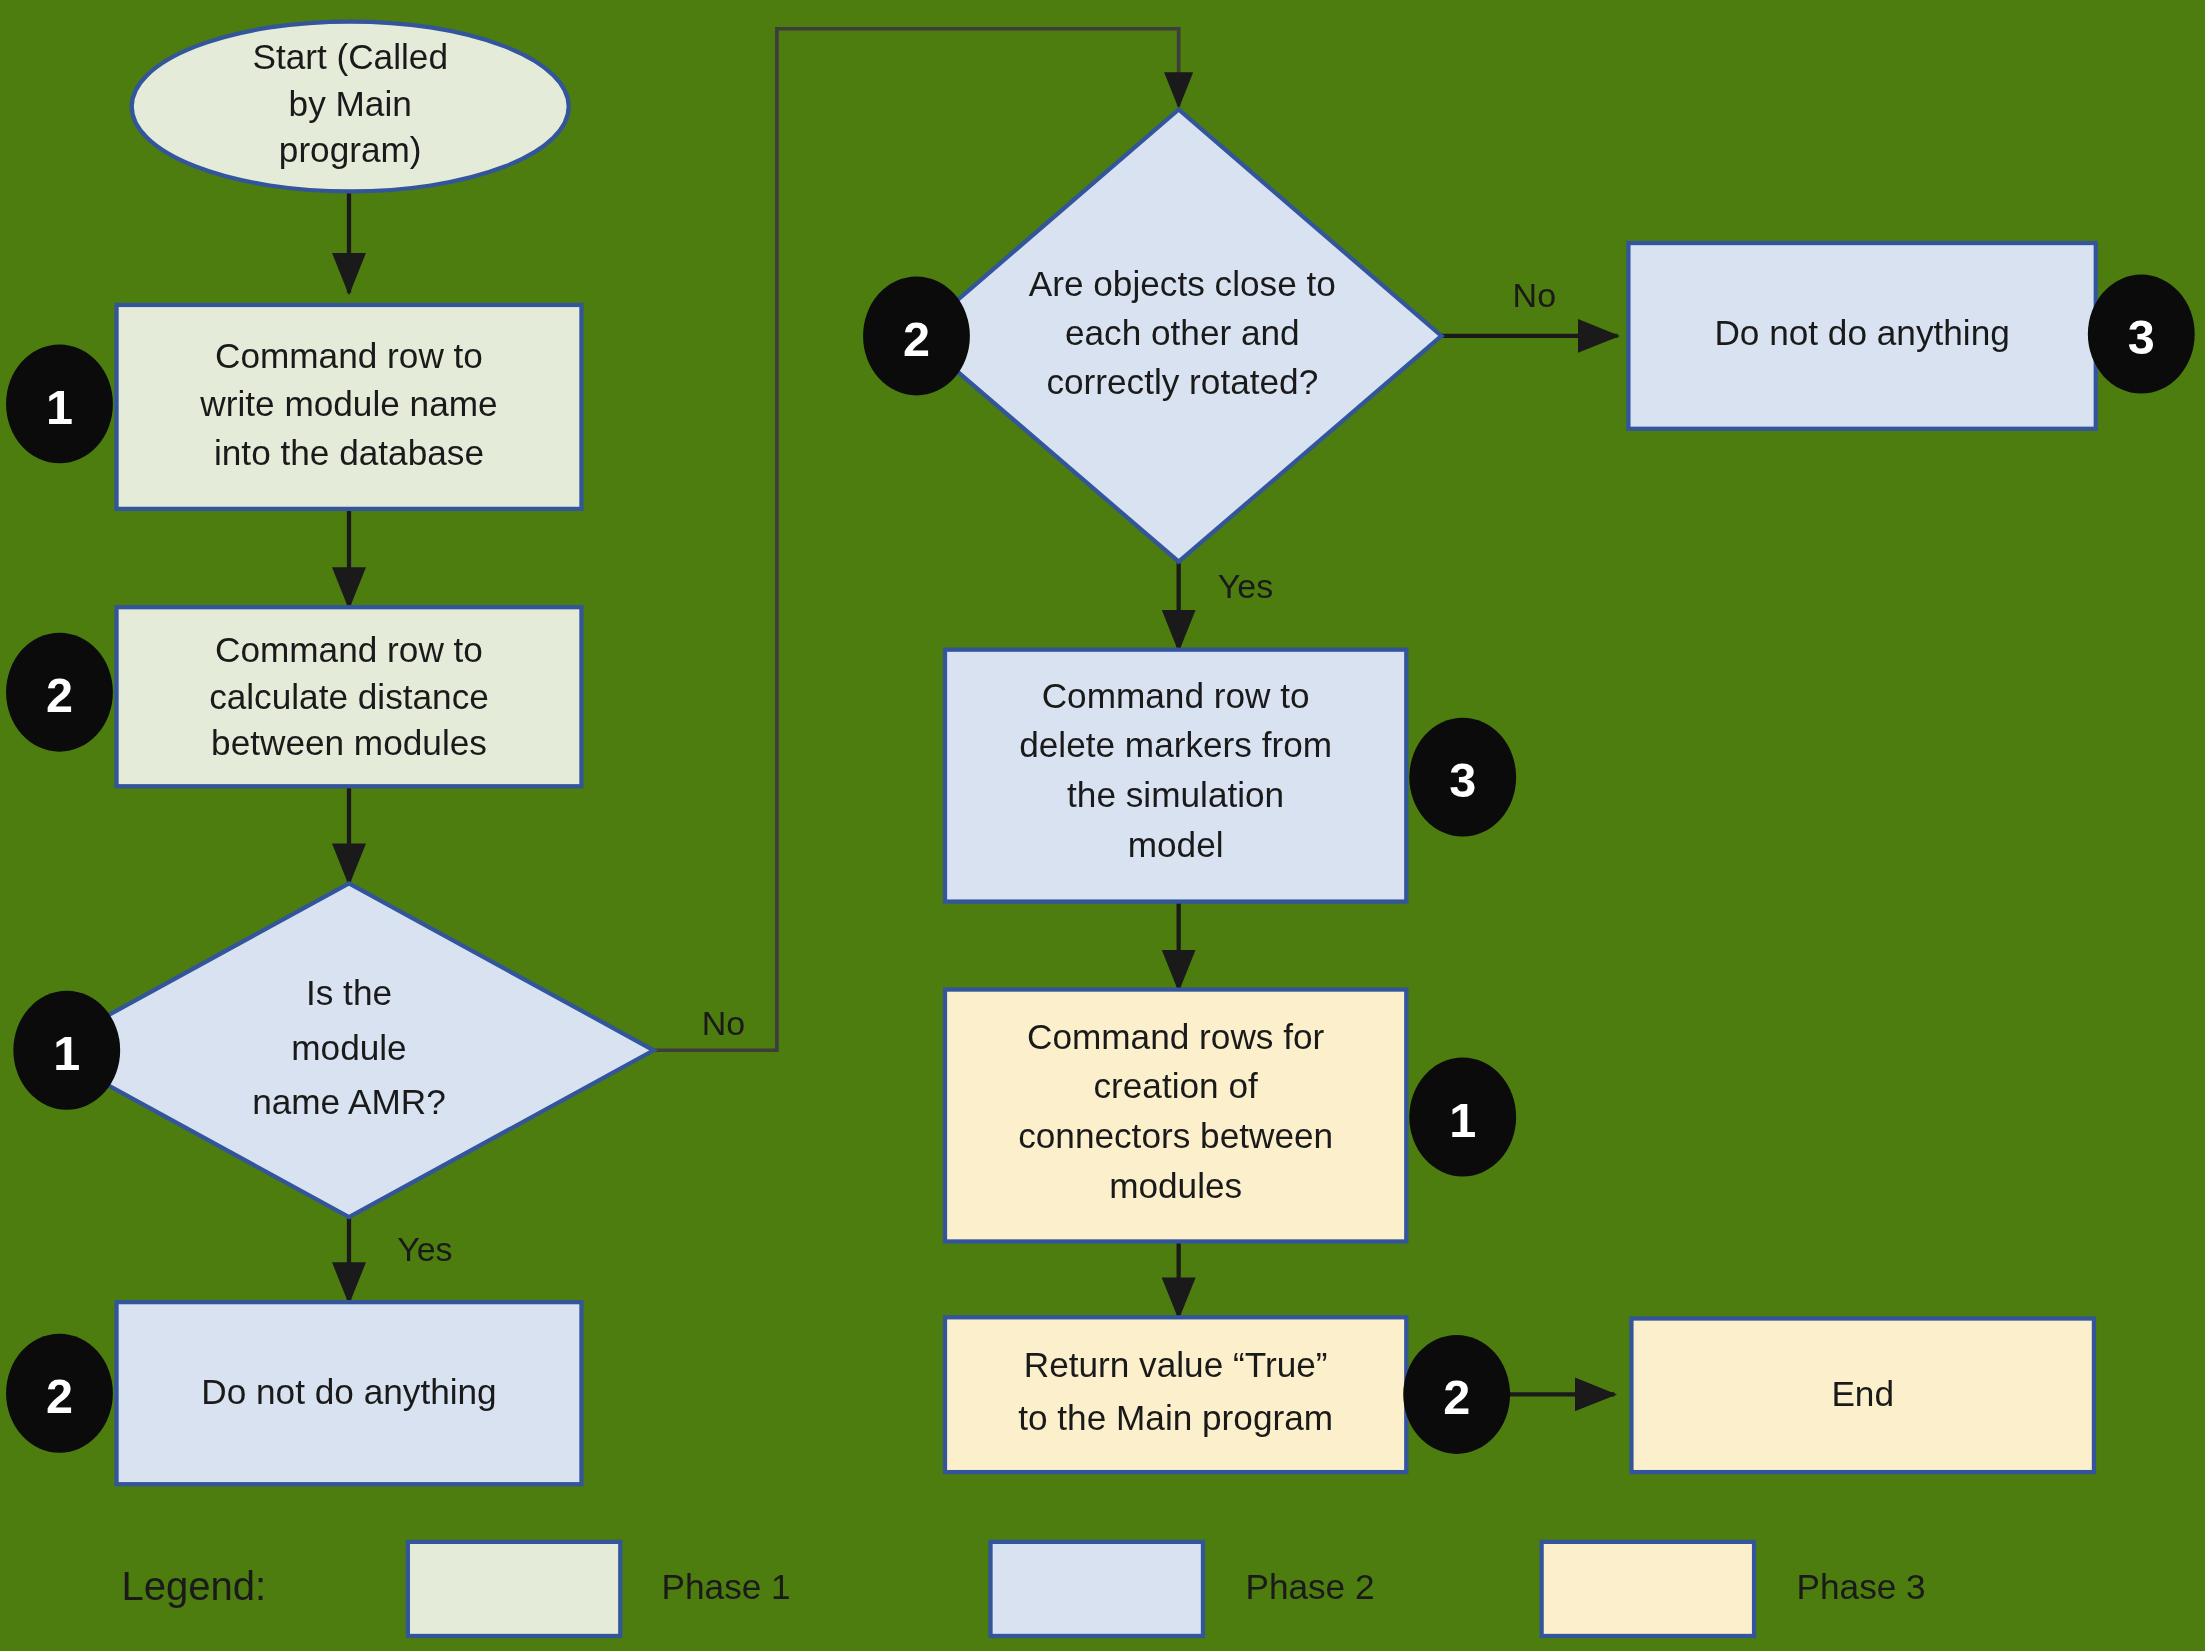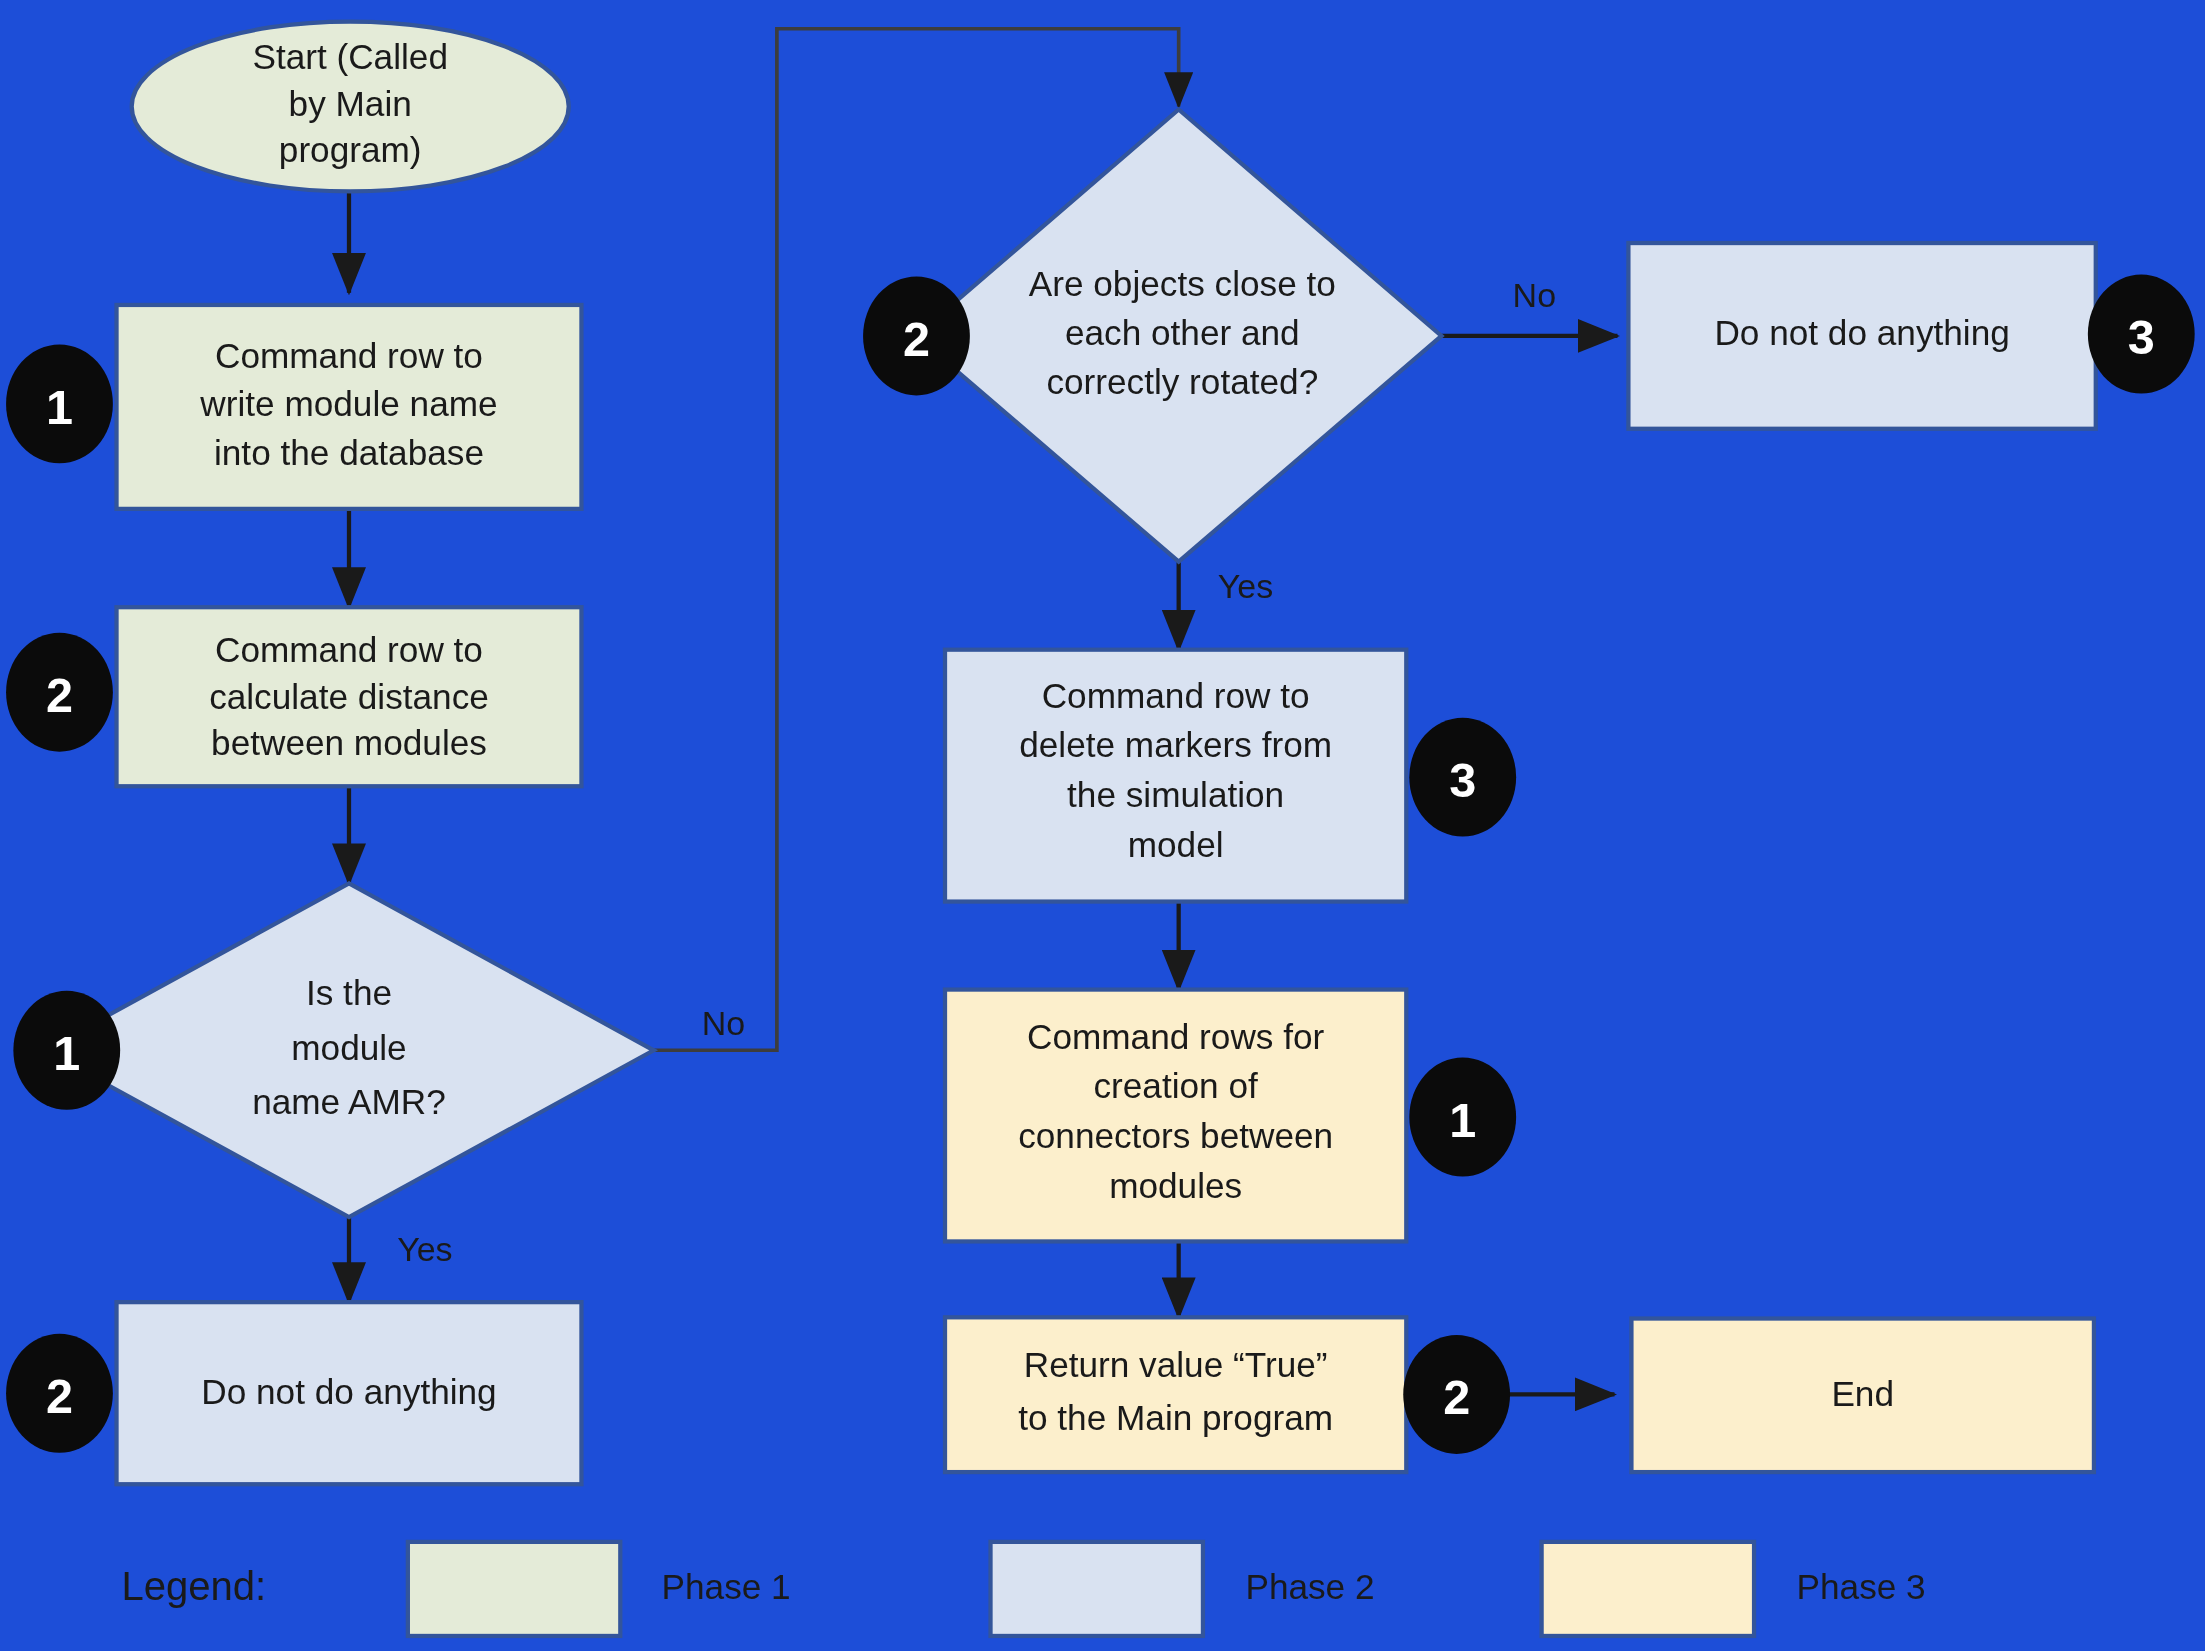--- a/index.html
+++ b/index.html
@@ -4,21 +4,21 @@
 <style>
   html, body {
     margin: 0;
     padding: 0;
     background: #ffffff;
   }
   #canvas-wrap {
     position: relative;
     width: 2205px;
     height: 1652px;
-    background: #1d4ed8;
+    background: #4d7c0f;
     overflow: hidden;
     font-family: "Liberation Sans", sans-serif;
   }
   svg#flow {
     position: absolute;
     top: 0; left: 0;
     width: 2205px;
     height: 1652px;
     display: block;
   }

